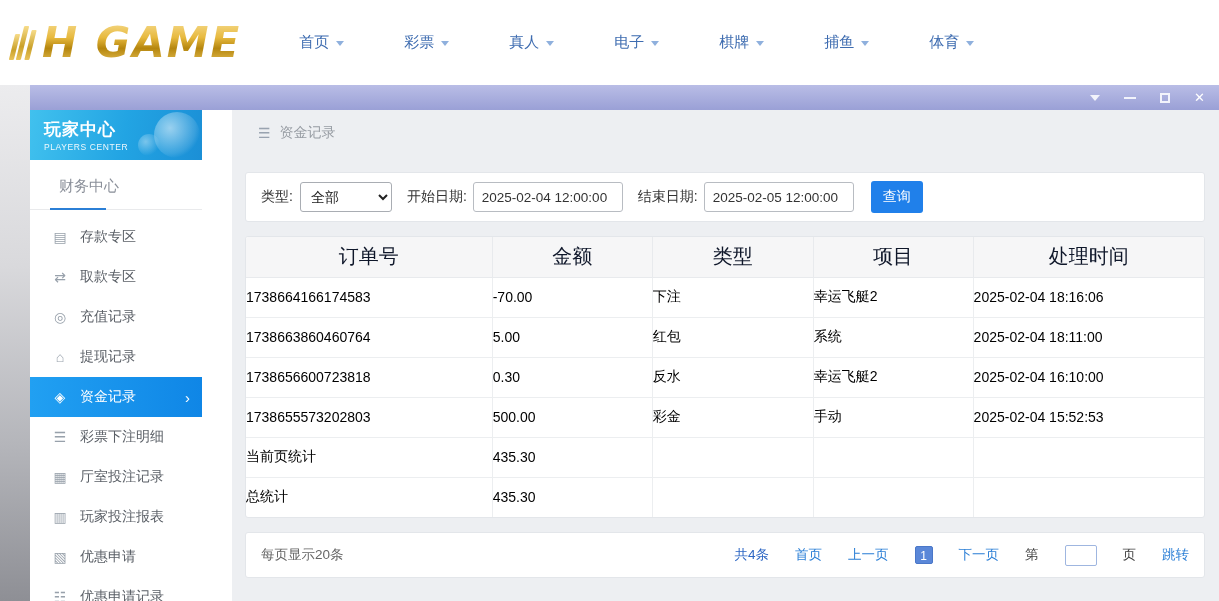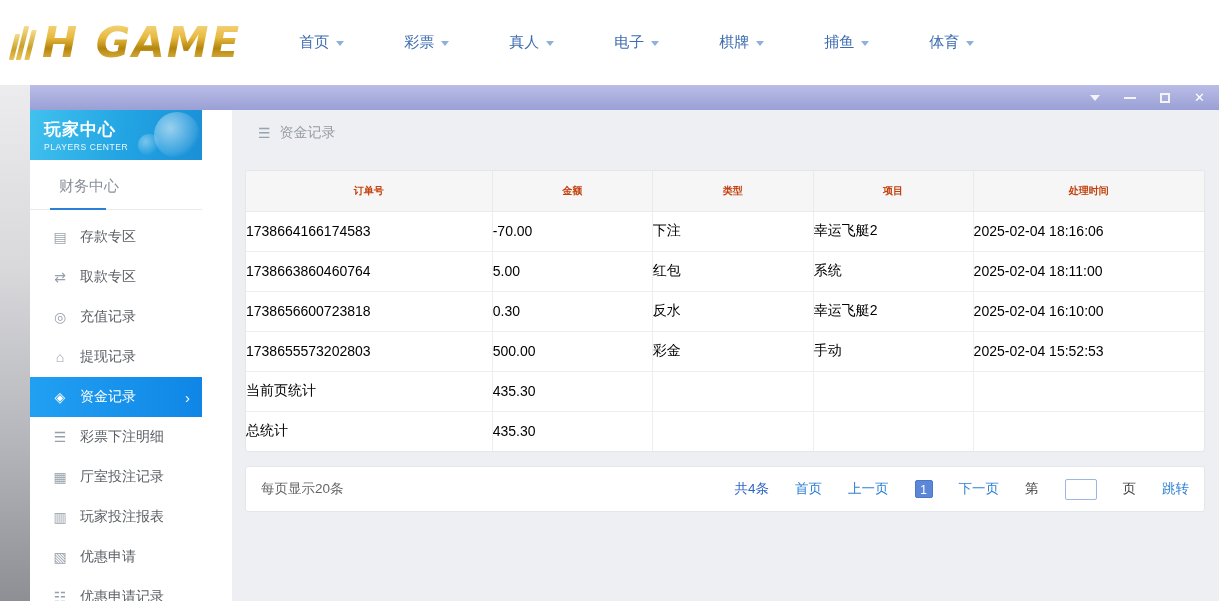--- a/index.html
+++ b/index.html
@@ -54,21 +54,21 @@
   .panel { background:#fff; border:1px solid #e3e6ea; border-radius:3px; margin:0 14px 0 13px; }
   .filter-panel { margin-top:16px; height:50px; display:flex; align-items:center; padding:0 15px; }
   .f-label { font-size:14px; color:#333; }
   .type-select { margin-left:7px; width:92px; height:30px; font-size:14px; color:#222; border:1px solid #a9adb3; border-radius:3px; padding-left:6px; background:#fff; font-family:inherit; }
   .date-input { margin-left:6px; width:150px; height:30px; font-size:13.5px; color:#333; border:1px solid #b8bcc2; border-radius:3px; padding:0 8px; font-family:inherit; }
   .lbl-gap { margin-left:15px; }
   .search-btn { margin-left:17px; width:52px; height:32px; background:#2080ea; color:#fff; border:none; border-radius:3px; font-size:14px; cursor:pointer; font-family:inherit; }
 
   .table-panel { margin-top:14px; overflow:hidden; }
   table { width:100%; border-collapse:collapse; table-layout:fixed; }
-  th { height:40px; background:#f6f6f7; color:#c2410c; font-size:10px; font-weight:bold; border:1px solid #e8eaed; }
+  th { height:40px; background:#f6f6f7; color:#0f172a; font-size:20px; font-weight:normal; border:1px solid #e8eaed; }
   td { height:40px; text-align:left; color:#000000; font-size:14px; border:1px solid #eceef0; }
   tr > *:first-child { border-left:none; } tr > *:last-child { border-right:none; }
   thead tr > * { border-top:none; } tbody tr:last-child > * { border-bottom:none; }
 
   .pager-panel { margin-top:14px; height:46px; display:flex; align-items:center; padding:0 15px; }
   .per-page { color:#666; font-size:13.5px; }
   .pager-right { margin-left:auto; display:flex; align-items:center; gap:26px; font-size:13.5px; }
   .pg-total { color:#2c66c4; }
   .pg-link { color:#2b7fd6; cursor:pointer; }
   .pg-current { min-width:18px; height:18px; line-height:18px; padding:0 4px; text-align:center; background:#5a87d8; border:1px solid #4a77c8; color:#fff; font-size:12px; border-radius:2px; }
@@ -179,20 +179,31 @@
       </div>
     </div>
 </div>
 
 <div class="main">
   <div class="crumb">
     <span class="menu-ic">☰</span>
     <span>资金记录</span>
   </div>
 
+  <div class="panel filter-panel">
+    <span class="f-label">类型:</span>
+    <select class="type-select">
+      <option>全部</option>
+    </select>
+    <span class="f-label lbl-gap">开始日期:</span>
+    <input class="date-input" value="2025-02-04 12:00:00" style="">
+    <span class="f-label lbl-gap">结束日期:</span>
+    <input class="date-input" value="2025-02-05 12:00:00" style="">
+    <button class="search-btn">查询</button>
+  </div>
 
   <div class="panel table-panel">
     <table>
       <colgroup>
         <col style="width:25.7%">
           <col style="width:16.7%">
           <col style="width:16.8%">
           <col style="width:16.7%">
           <col style="width:24.1%">
       </colgroup>

